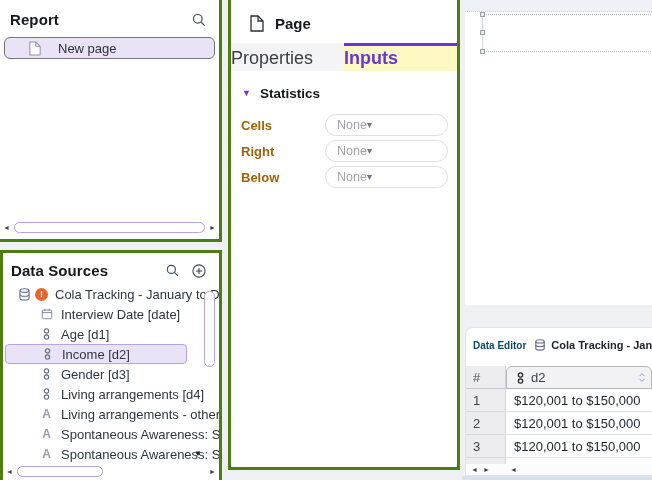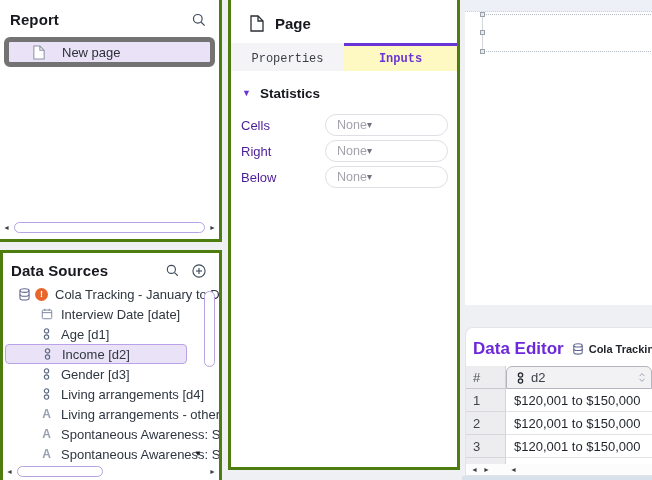--- a/index.html
+++ b/index.html
@@ -8,21 +8,21 @@
        -webkit-font-smoothing:antialiased;}
   .panel{position:absolute;background:#fff;border:3px solid #4d7c0f;box-sizing:border-box;}
 
   
   #report-panel{left:0;top:0;width:222px;height:242px;border-left:none;border-top:none;}
   .panel-head{display:flex;align-items:center;justify-content:space-between;padding:11px 12px 7px 10px;}
   .panel-title{font-size:15px;font-weight:bold;color:#17191f;margin:0;letter-spacing:.1px;}
   .icon-btn{display:flex;align-items:center;justify-content:center;color:#3e4a5c;cursor:pointer;}
   .page-item{display:flex;align-items:center;height:20px;margin:2px 4px;border-radius:6px;
              padding-left:24px;}
-  .page-item.selected{background:var(--selection-bg,#eae3f8);border:5px solid #737373;}
+  .page-item.selected{background:var(--selection-bg,#eae3f8);border:1px solid #737373;}
   .page-item .t-label{margin-left:17px;font-size:13px;color:#2c3037;}
   .hscroll{position:absolute;left:2px;right:2px;display:flex;align-items:center;height:13px;}
   #report-panel .hscroll{top:221px;}
   .scroll-arrow{font-size:7px;color:#3c3f46;line-height:1;padding:0 1px;cursor:pointer;}
   .scroll-thumb{height:9px;background:#fff;border:1px solid var(--scrollbar-border,#b5a3e4);
                 border-radius:6px;}
   .grow{flex:1;}
   .thumb-full{flex:1;margin:0 3px;}
 
   
@@ -50,31 +50,31 @@
   #tree-caret-up{right:6px;top:38px;}
   #tree-caret-down{right:17px;top:197px;}
   #datasources-panel .hscroll{top:212px;}
   .thumb-part{width:84px;margin-left:3px;}
 
   
   #inspector-panel{left:228px;top:0;width:232px;height:470px;border-top:none;}
   .insp-head{display:flex;align-items:center;gap:11px;padding:15px 0 11px 19px;}
   .insp-title{font-size:15px;font-weight:bold;color:#17191f;}
   .tabs{display:flex;height:28px;}
-  .tab{flex:1;display:flex;align-items:center;justify-content:center;font-size:12px;
-       border-top:3px solid transparent;box-sizing:border-box;cursor:pointer;color:#3a3f47;font-family:Liberation Mono, monospace;}
+  .tab{flex:1;display:flex;align-items:center;font-size:18px;
+       border-top:3px solid transparent;box-sizing:border-box;cursor:pointer;color:#3a3f47;}
   .tab.inactive{background:#f4f4f6;}
   .tab.active{background:#fef9c3;color:var(--accent,#6a35d6);font-weight:bold;
               border-top-color:var(--accent,#6a35d6);}
   .section-head{display:flex;align-items:center;gap:9px;padding:15px 0 0 11px;}
   .collapse-caret{font-size:9px;color:var(--accent,#6a35d6);line-height:1;}
   .section-title{font-size:13.5px;font-weight:bold;color:#15171c;}
   .fields{margin-top:11px;}
   .field-row{display:flex;align-items:center;padding-left:10px;height:26px;}
-  .field-label{width:84px;font-size:13px;font-weight:400;color:#4c1d95;}
+  .field-label{width:84px;font-size:13px;font-weight:700;color:#a16207;}
   .dropdown{width:123px;height:22px;border:1px solid #dfdfe5;border-radius:12px;background:#fff;
             display:flex;align-items:center;justify-content:flex-start;padding:0 9px 0 11px;
             box-sizing:border-box;cursor:pointer;}
   .dropdown .dd-value{font-size:12.5px;color:#a3a3ac;}
   .dropdown .dd-caret{font-size:10px;color:#73737e;line-height:1;}
 
   
   #right-region{position:absolute;left:462px;top:0;width:190px;height:480px;}
   #page-canvas{position:absolute;left:3px;top:0;width:187px;height:305px;background:#fff;
                overflow:hidden;}
@@ -85,21 +85,21 @@
                    border-left:1px solid #d2d6dc;box-sizing:border-box;}
   .handle{position:absolute;width:5px;height:5px;background:#e8eaee;border:1px solid #9aa0aa;
           box-sizing:border-box;}
   .h-tl{left:-3px;top:-3px;} .h-ml{left:-3px;top:15px;} .h-bl{left:-3px;bottom:-3px;}
 
   
   #data-editor{position:absolute;left:3px;top:327px;width:187px;height:149px;background:#fff;
                border-top-left-radius:8px;border:1px solid #e2e4ea;border-right:none;
                box-sizing:border-box;overflow:hidden;}
   .de-head{display:flex;align-items:center;padding:11px 0 0 7px;white-space:nowrap;overflow:hidden;}
-  .de-title{font-size:17px;font-weight:bold;color:#6d28d9;flex:none;}
+  .de-title{font-size:10px;font-weight:bold;color:#0c4a6e;flex:none;}
   .de-src-icon{margin:0 5px 0 8px;color:#5f6590;flex:none;display:flex;}
   .de-source{font-size:11px;font-weight:bold;color:#22262c;overflow:hidden;}
   .de-table{position:absolute;left:0;top:38px;right:0;display:grid;grid-template-columns:40px 1fr;
             grid-auto-rows:23px;font-size:13px;}
   .cell{display:flex;align-items:center;box-sizing:border-box;}
   .cell.corner{background:#ededef;border-bottom:1px solid #c9c9cf;border-right:1px solid #d3d3d8;
                padding-left:7px;color:#4a4f57;}
   .cell.colhead{background:#f2f2f4;border:1px solid #b4b4bd;border-radius:6px 6px 0 0;
                 padding-left:10px;gap:7px;color:#3a3f48;position:relative;cursor:pointer;}
   .cell.colhead .t-icon{color:#22262e;width:auto;}

